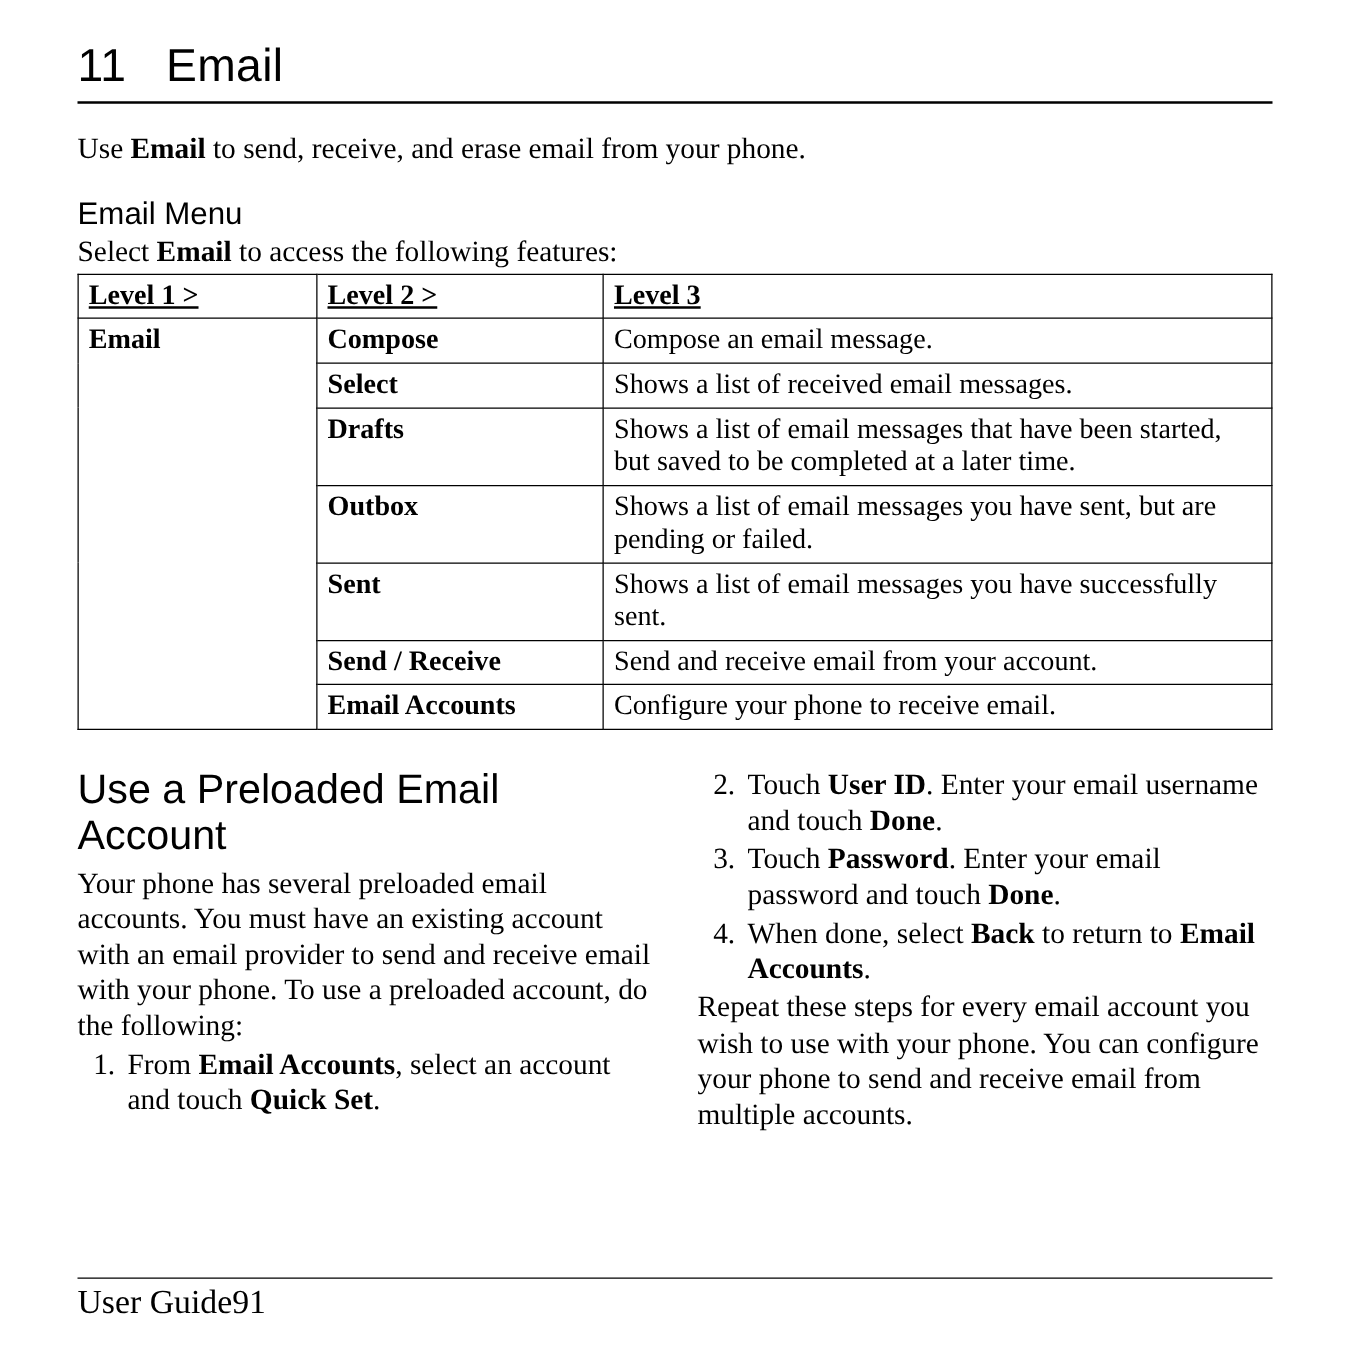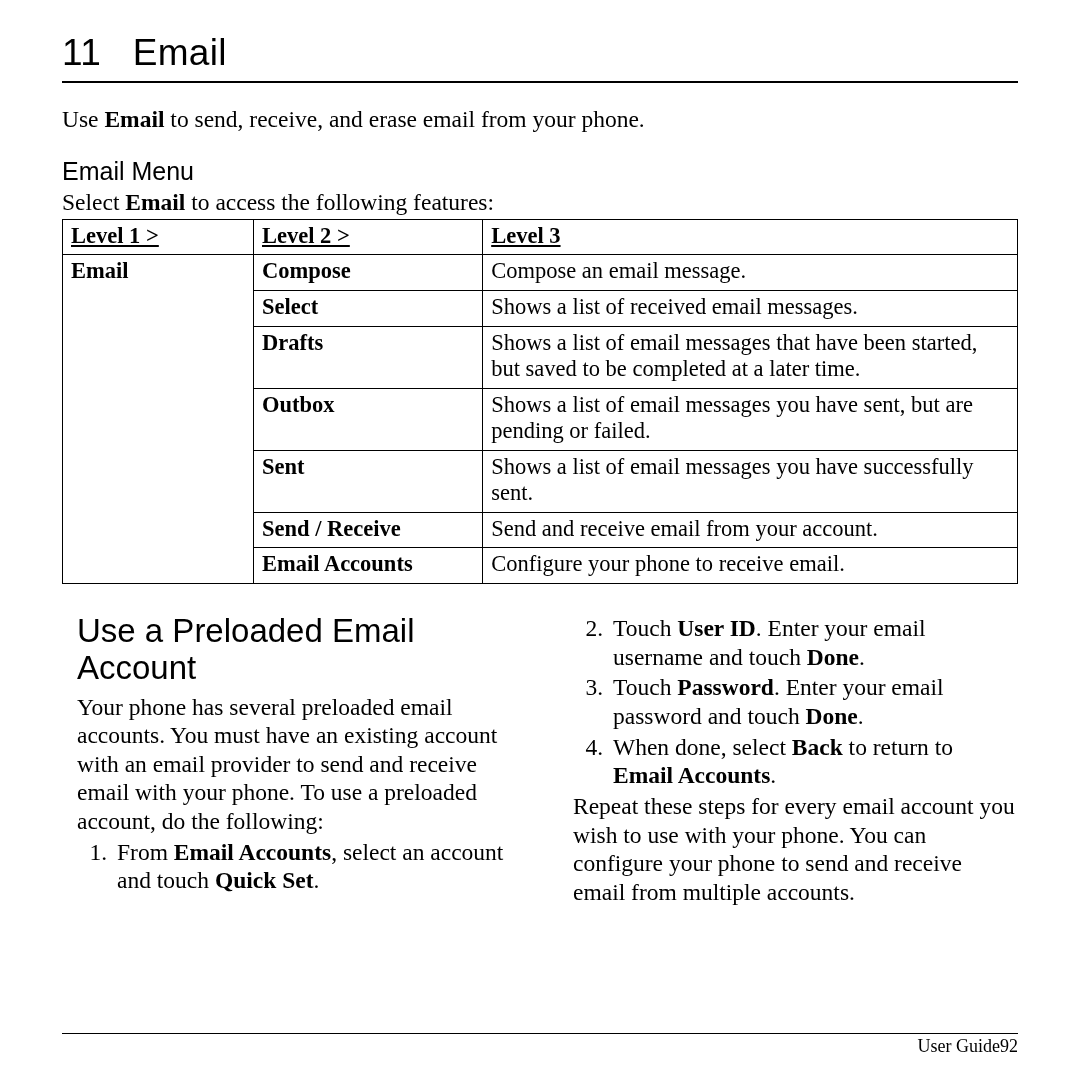--- a/index.html
+++ b/index.html
@@ -47,21 +47,21 @@
   }
   table.menu th { font-weight: bold; text-decoration: underline; }
   .col-l1 { width: 20%; font-weight: bold; }
   .col-l2 { width: 24%; font-weight: bold; }
   .col-l3 { width: 56%; font-weight: normal; }
 
   .two-col {
     display: flex;
     gap: 36px;
   }
-  .col { flex: 1; margin-left: 15px; }
+  .col { flex: 1; }
   .subsection-title {
     font-family: Arial, Helvetica, sans-serif;
     font-size: 33px;
     font-weight: 400;
     line-height: 1.13;
     margin-bottom: 6px;
   }
   .body-para { margin-bottom: 2px; }
   ol.steps {
     list-style: decimal;
@@ -79,22 +79,22 @@
     left: 62px;
     right: 62px;
   }
   .footer-hr {
     border: none;
     border-top: 1.2px solid #000;
     margin-bottom: 2px;
   }
   .footer-row {
     display: flex;
-    justify-content: flex-end;
-    font-size: 18px;
+    justify-content: flex-start;
+    font-size: 27px;
   }
   b { font-weight: bold; }
 </style>
 </head>
 <body>
 
 <div class="chapter-title">
   <span>11</span>&nbsp;&nbsp;&nbsp;<span>Email</span>
 </div>
 <hr class="hr-top">
@@ -170,15 +170,15 @@
       </li>
     </ol>
     <p class="body-para">Repeat these steps for every email account you wish to use with your phone. You can configure your phone to send and receive email from multiple accounts.</p>
   </div>
 </div>
 
 <div class="footer">
   <hr class="footer-hr">
   <div class="footer-row">
     <span>User Guide</span>
-    <span>92</span>
+    <span>91</span>
   </div>
 </div>
 
 </body></html>

